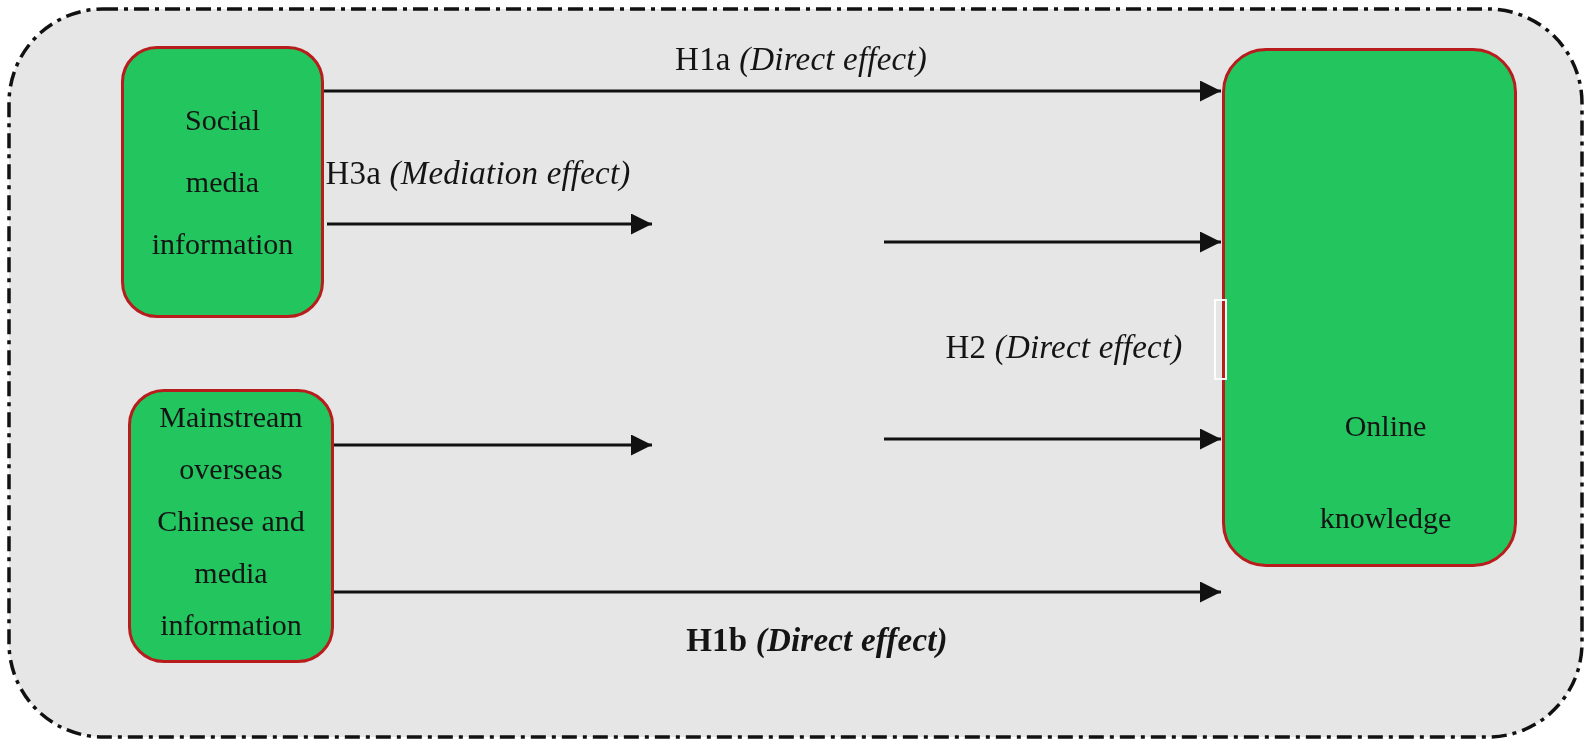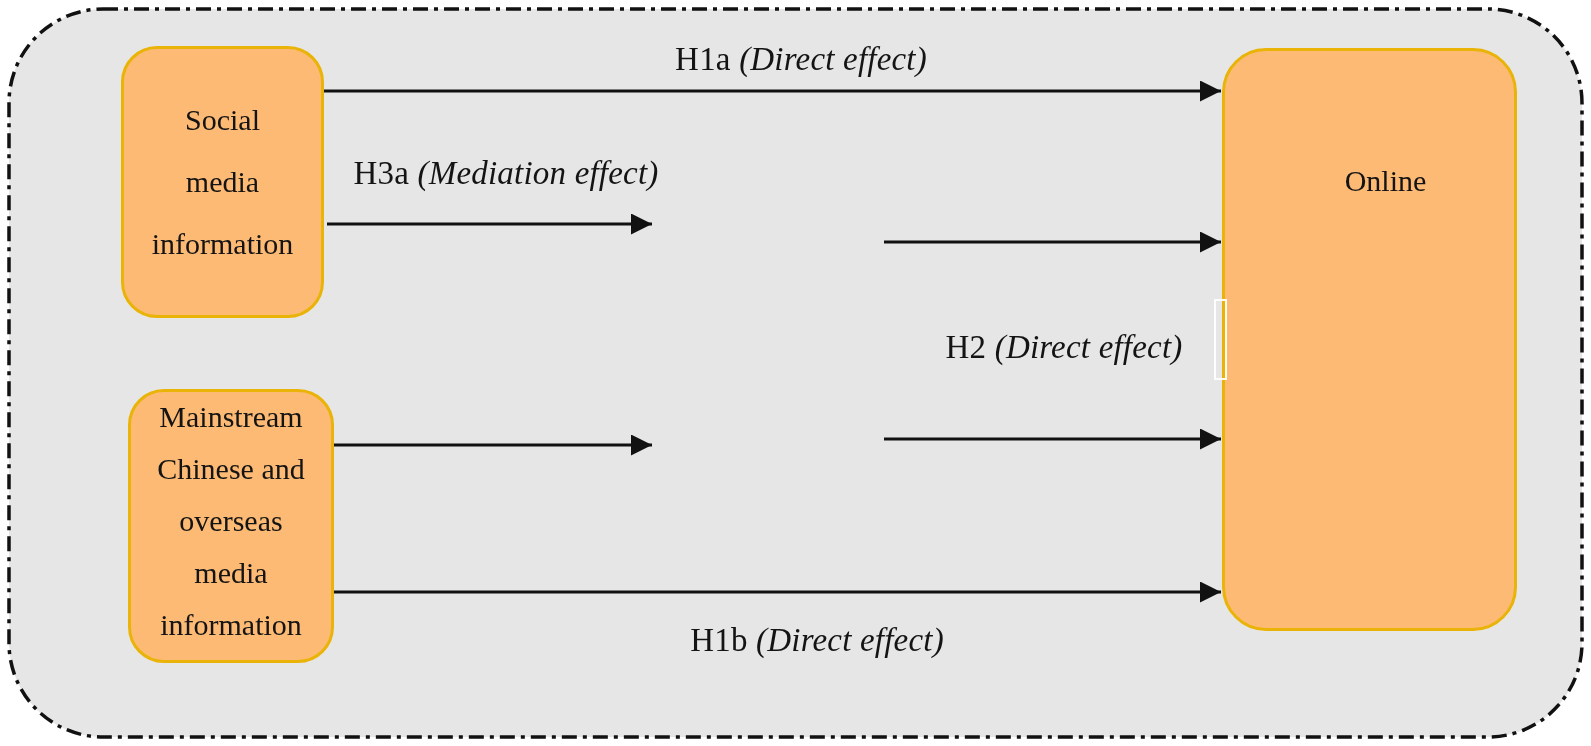--- a/index.html
+++ b/index.html
@@ -12,51 +12,51 @@
     width:1591px;height:746px;
     background:#ffffff;
     font-family:"Liberation Serif","DejaVu Serif",serif;
     color:var(--ink);
     overflow:hidden;
   }
   .layer{position:absolute;left:0;top:0;width:1591px;height:746px;}
   
   .node{
     position:absolute;
-    background:#fdba74;
-    border:3px solid #eab308;
+    background:#22c55e;
+    border:3px solid #b91c1c;
     display:flex;flex-direction:column;
     align-items:center;justify-content:center;
     text-align:center;
     font-size:30px;
     box-sizing:border-box;
   }
   .node .line{display:block;white-space:nowrap;}
   .node-social{left:121px;top:46px;width:203px;height:272px;border-radius:36px;}
   .node-social .line{line-height:62px;}
   .node-mainstream{left:128px;top:389px;width:206px;height:274px;border-radius:36px;padding-bottom:10px;}
   .node-mainstream .line{line-height:52px;}
   .node-psych{left:653px;top:193px;width:231px;height:289px;border-radius:42px;padding-bottom:12px;}
   .node-psych .line{line-height:43px;}
-  .node-online{left:1222px;top:48px;width:295px;height:583px;border-radius:44px;justify-content:space-between;padding-top:84px;padding-left:32px;}
+  .node-online{left:1222px;top:48px;width:295px;height:519px;border-radius:44px;justify-content:flex-end;padding-top:84px;padding-left:32px;}
   .node-online .line{line-height:92px;}
   
   .edge-label{
     position:absolute;
     font-size:33px;
     white-space:nowrap;
     transform:translate(-50%,-50%);
     letter-spacing:.2px;
   }
   .edge-label .it{font-style:italic;text-align:center;}
   .lbl-h1a{left:801px;top:59px;}
-  .lbl-h3a{left:506px;top:173px;}
+  .lbl-h3a{left:478px;top:173px;}
   .lbl-h2{left:1064px;top:347px;}
   .lbl-h3b{left:506px;top:516px;}
-  .lbl-h1b{left:817px;top:640px;}
+  .lbl-h1b{left:817px;top:640px;font-weight:bold;}
   
   .stray-outline{
     position:absolute;
     left:1214px;top:299px;width:13px;height:81px;
     border:2px solid rgba(255,255,255,.92);
     box-sizing:border-box;
     pointer-events:none;
   }
 </style>
 </head>
@@ -82,29 +82,30 @@
   </svg>
 
   <div class="node node-social">
     <span class="line">Social</span>
     <span class="line">media</span>
     <span class="line">information</span>
   </div>
 
   <div class="node node-mainstream">
     <span class="line">Mainstream</span>
+    <span class="line">overseas</span>
     <span class="line">Chinese and</span>
-    <span class="line">overseas</span>
     <span class="line">media</span>
     <span class="line">information</span>
   </div>
 
 
   <div class="node node-online">
     <span class="line">Online</span>
+    <span class="line">knowledge</span>
   </div>
 
   <div class="edge-label lbl-h1a">
     <span class="rm">H1a </span><span class="it">(Direct effect)</span>
   </div>
   <div class="edge-label lbl-h3a">
     <span class="rm">H3a </span><span class="it">(Mediation effect)</span>
   </div>
   <div class="edge-label lbl-h2">
     <span class="rm">H2 </span><span class="it">(Direct effect)</span>

